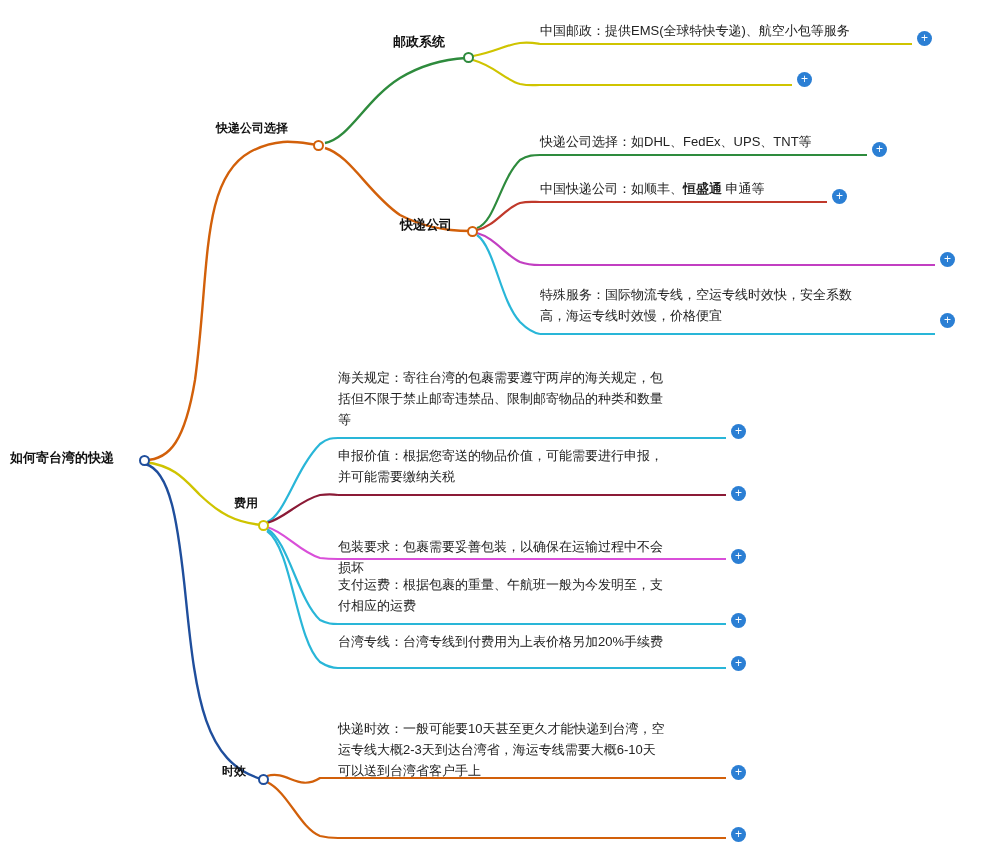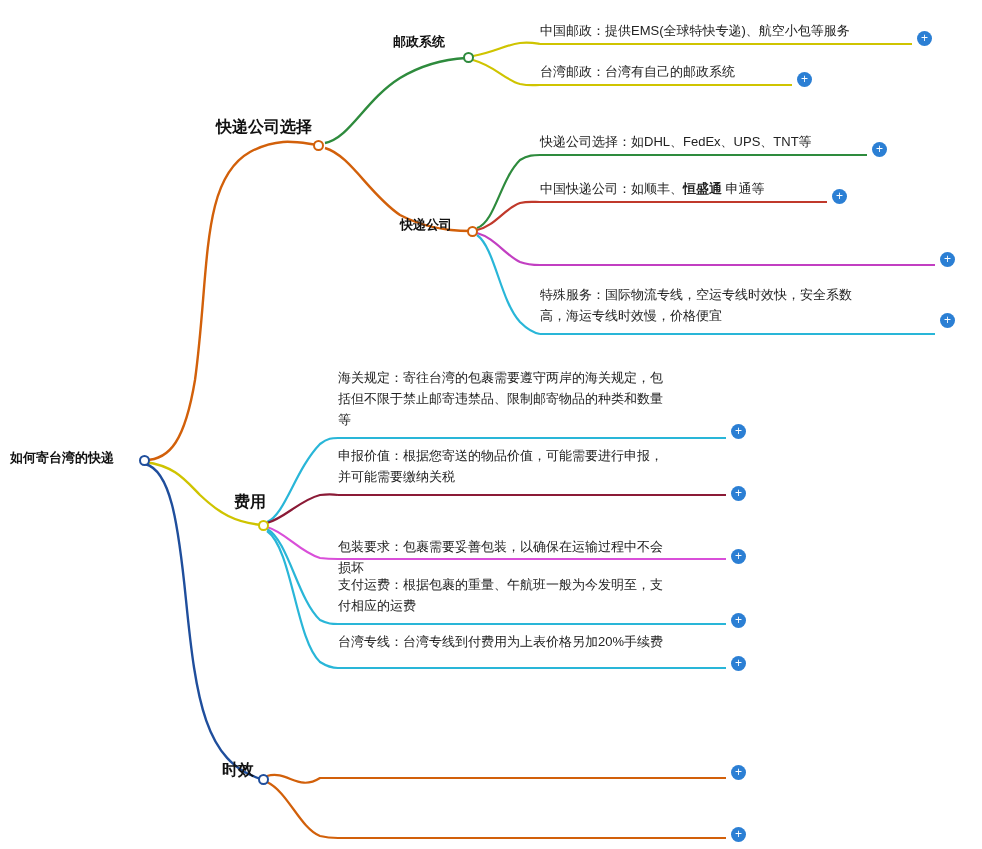--- a/index.html
+++ b/index.html
@@ -39,21 +39,21 @@
     white-space: nowrap;
     line-height: 17px;
   }
   .root .node-label {
     font-weight: bold;
     font-size: 13px;
     color: #111;
   }
   .branch .node-label {
     font-weight: bold;
-    font-size: 16px;
+    font-size: 12px;
     color: #111;
     text-align: right;
   }
   .sub .node-label {
     font-weight: bold;
     font-size: 13px;
     color: #111;
   }
   .leaf .node-text {
     font-size: 13px;
@@ -157,23 +157,20 @@
   <div class="node sub" style="left:393px; top:32px;">
     <span class="node-label">邮政系统</span>
   </div>
   <div class="dot" style="left:463px; top:52px; border:2.5px solid #2e8b3d;"></div>
 
   <div class="node leaf" style="left:540px; top:20px; width:380px;">
     <span class="node-text">中国邮政：提供EMS(全球特快专递)、航空小包等服务</span>
   </div>
   <div class="plus" style="left:917px; top:31px;">+</div>
 
-  <div class="node leaf" style="left:540px; top:61px; width:260px;">
-    <span class="node-text">台湾邮政：台湾有自己的邮政系统</span>
-  </div>
   <div class="plus" style="left:797px; top:72px;">+</div>
 
   <div class="node sub" style="left:400px; top:215px;">
     <span class="node-label">快递公司</span>
   </div>
   <div class="dot" style="left:467px; top:226px; border:2.5px solid #d2600a;"></div>
 
   <div class="node leaf" style="left:540px; top:131px; width:340px;">
     <span class="node-text">快递公司选择：如DHL、FedEx、UPS、TNT等</span>
   </div>
@@ -225,17 +222,22 @@
   <div class="node leaf" style="left:338px; top:631px; width:400px;">
     <span class="node-text">台湾专线：台湾专线到付费用为上表价格另加20%手续费</span>
   </div>
   <div class="plus" style="left:731px; top:656px;">+</div>
 
   <div class="node branch" style="left:222px; top:761px;">
     <span class="node-label">时效</span>
   </div>
   <div class="dot" style="left:258px; top:774px; border:2.5px solid #1f4e9c;"></div>
 
+  <div class="node leaf" style="left:338px; top:718px; width:400px;">
+    <span class="node-text">快递时效：一般可能要10天甚至更久才能快递到台湾，空
+运专线大概2-3天到达台湾省，海运专线需要大概6-10天
+可以送到台湾省客户手上</span>
+  </div>
   <div class="plus" style="left:731px; top:765px;">+</div>
 
   <div class="plus" style="left:731px; top:827px;">+</div>
 
 </div>
 
 </body></html>

